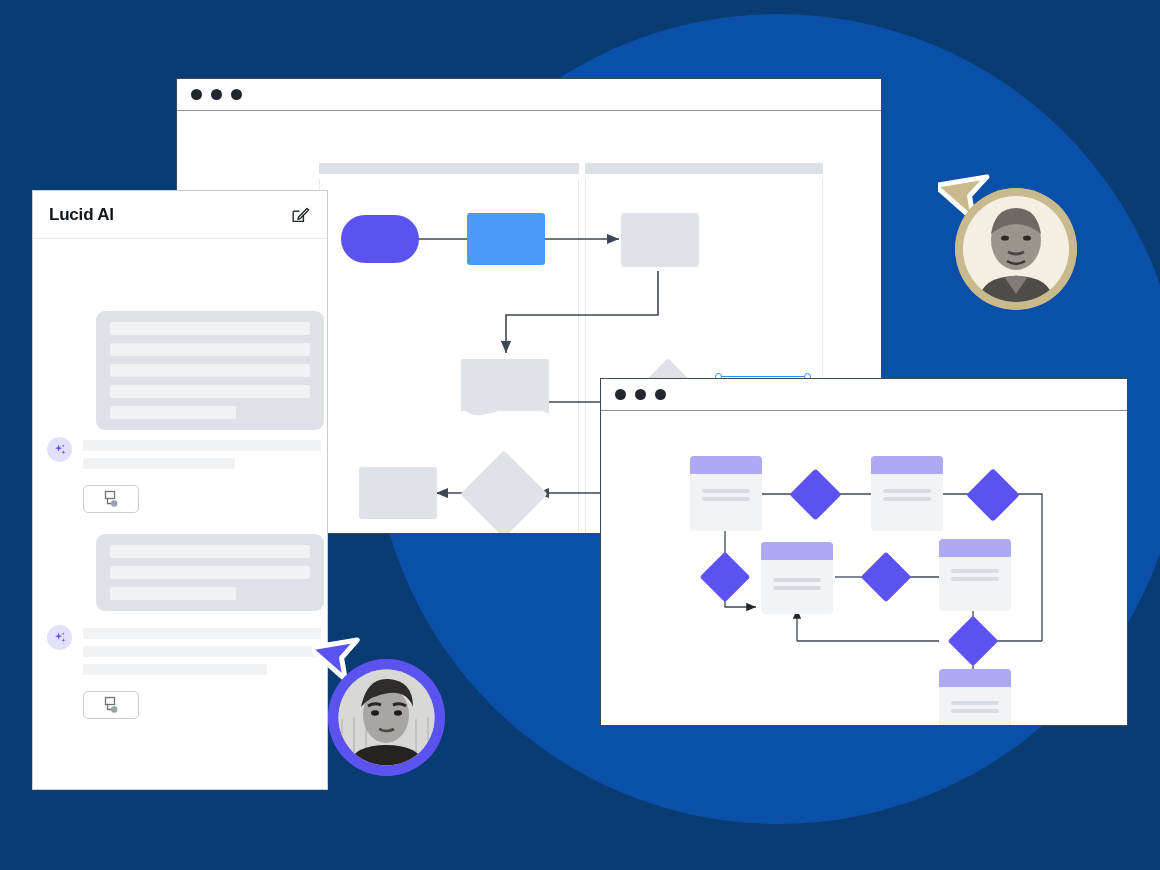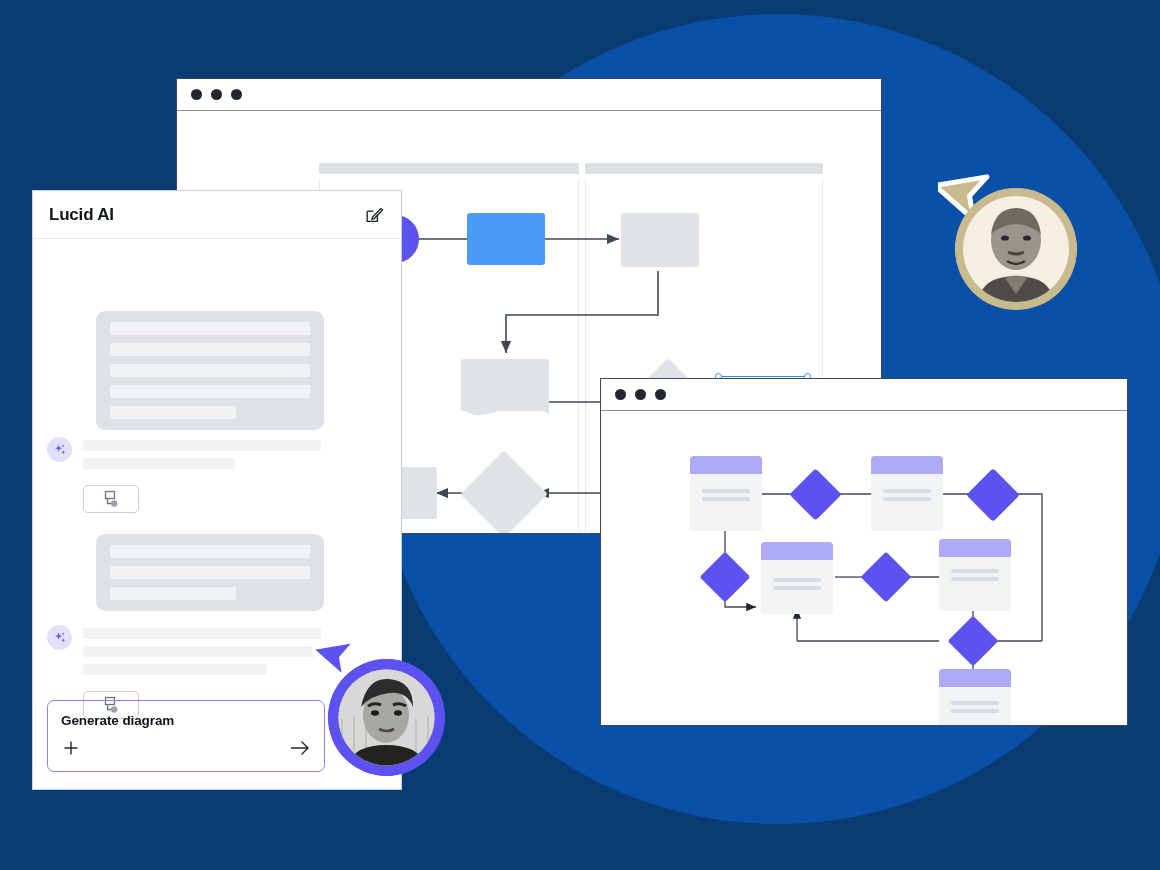--- a/index.html
+++ b/index.html
@@ -104,21 +104,21 @@
     position: absolute;
     height: 4px;
     background: #D7DCE2;
     border-radius: 2px;
   }
 
   
   #panel-ai {
     position: absolute;
     left: 32px; top: 190px;
-    width: 370px; height: 600px;
+    width: 296px; height: 600px;
     background: #ffffff;
     border: 1px solid #C9CDD4;
     z-index: 6;
   }
   .ai-header {
     height: 48px;
     border-bottom: 1px solid #E6E8EC;
     display: flex; align-items: center; justify-content: space-between;
     padding: 0 16px 0 16px;
   }
@@ -388,35 +388,20 @@
             <svg width="22" height="20" viewBox="0 0 22 20">
               <rect x="5.5" y="2.5" width="9" height="7" fill="none" stroke="#6B7280" stroke-width="1.3"></rect>
               <path d="M7.5,9.5 L7.5,14.5 L11.5,14.5" fill="none" stroke="#6B7280" stroke-width="1.3"></path>
               <circle cx="14.2" cy="14.5" r="3.2" fill="#9AA1AB"></circle>
             </svg>
           </span>
         </span>
       </div>
     </div>
 
-    <div class="ai-input">
-      <div class="ai-input-text" title="Generate diagram">Generate diagram</div>
-      <div class="ai-input-row">
-        <span>
-          <svg width="20" height="20" viewBox="0 0 20 20">
-            <path d="M10,3.5 L10,16.5 M3.5,10 L16.5,10" stroke="#22272F" stroke-width="1.4"></path>
-          </svg>
-        </span>
-        <span>
-          <svg width="22" height="18" viewBox="0 0 22 18">
-            <path d="M2,9 L19,9 M12.5,2.6 L19,9 L12.5,15.4" fill="none" stroke="#22272F" stroke-width="1.4"></path>
-          </svg>
-        </span>
-      </div>
-    </div>
   </div>
 
   <div class="cursor" style="left:938px; top:164px; z-index:7;">
     <svg width="62" height="62" viewBox="0 0 62 62">
       <path d="M8,4 L56,26 L31,32 L21,54 Z" fill="#C9BA8E" stroke="#FFFFFF" stroke-width="5" stroke-linejoin="round" transform="rotate(-34 31 31)"></path>
     </svg>
   </div>
   <div class="avatar-ring" style="left:955px; top:188px; width:122px; height:122px; background:#C9BA8E; z-index:8;">
     <svg class="avatar-img" viewBox="0 0 122 122">
       <circle cx="61" cy="61" r="61" fill="#C9BA8E"></circle>

